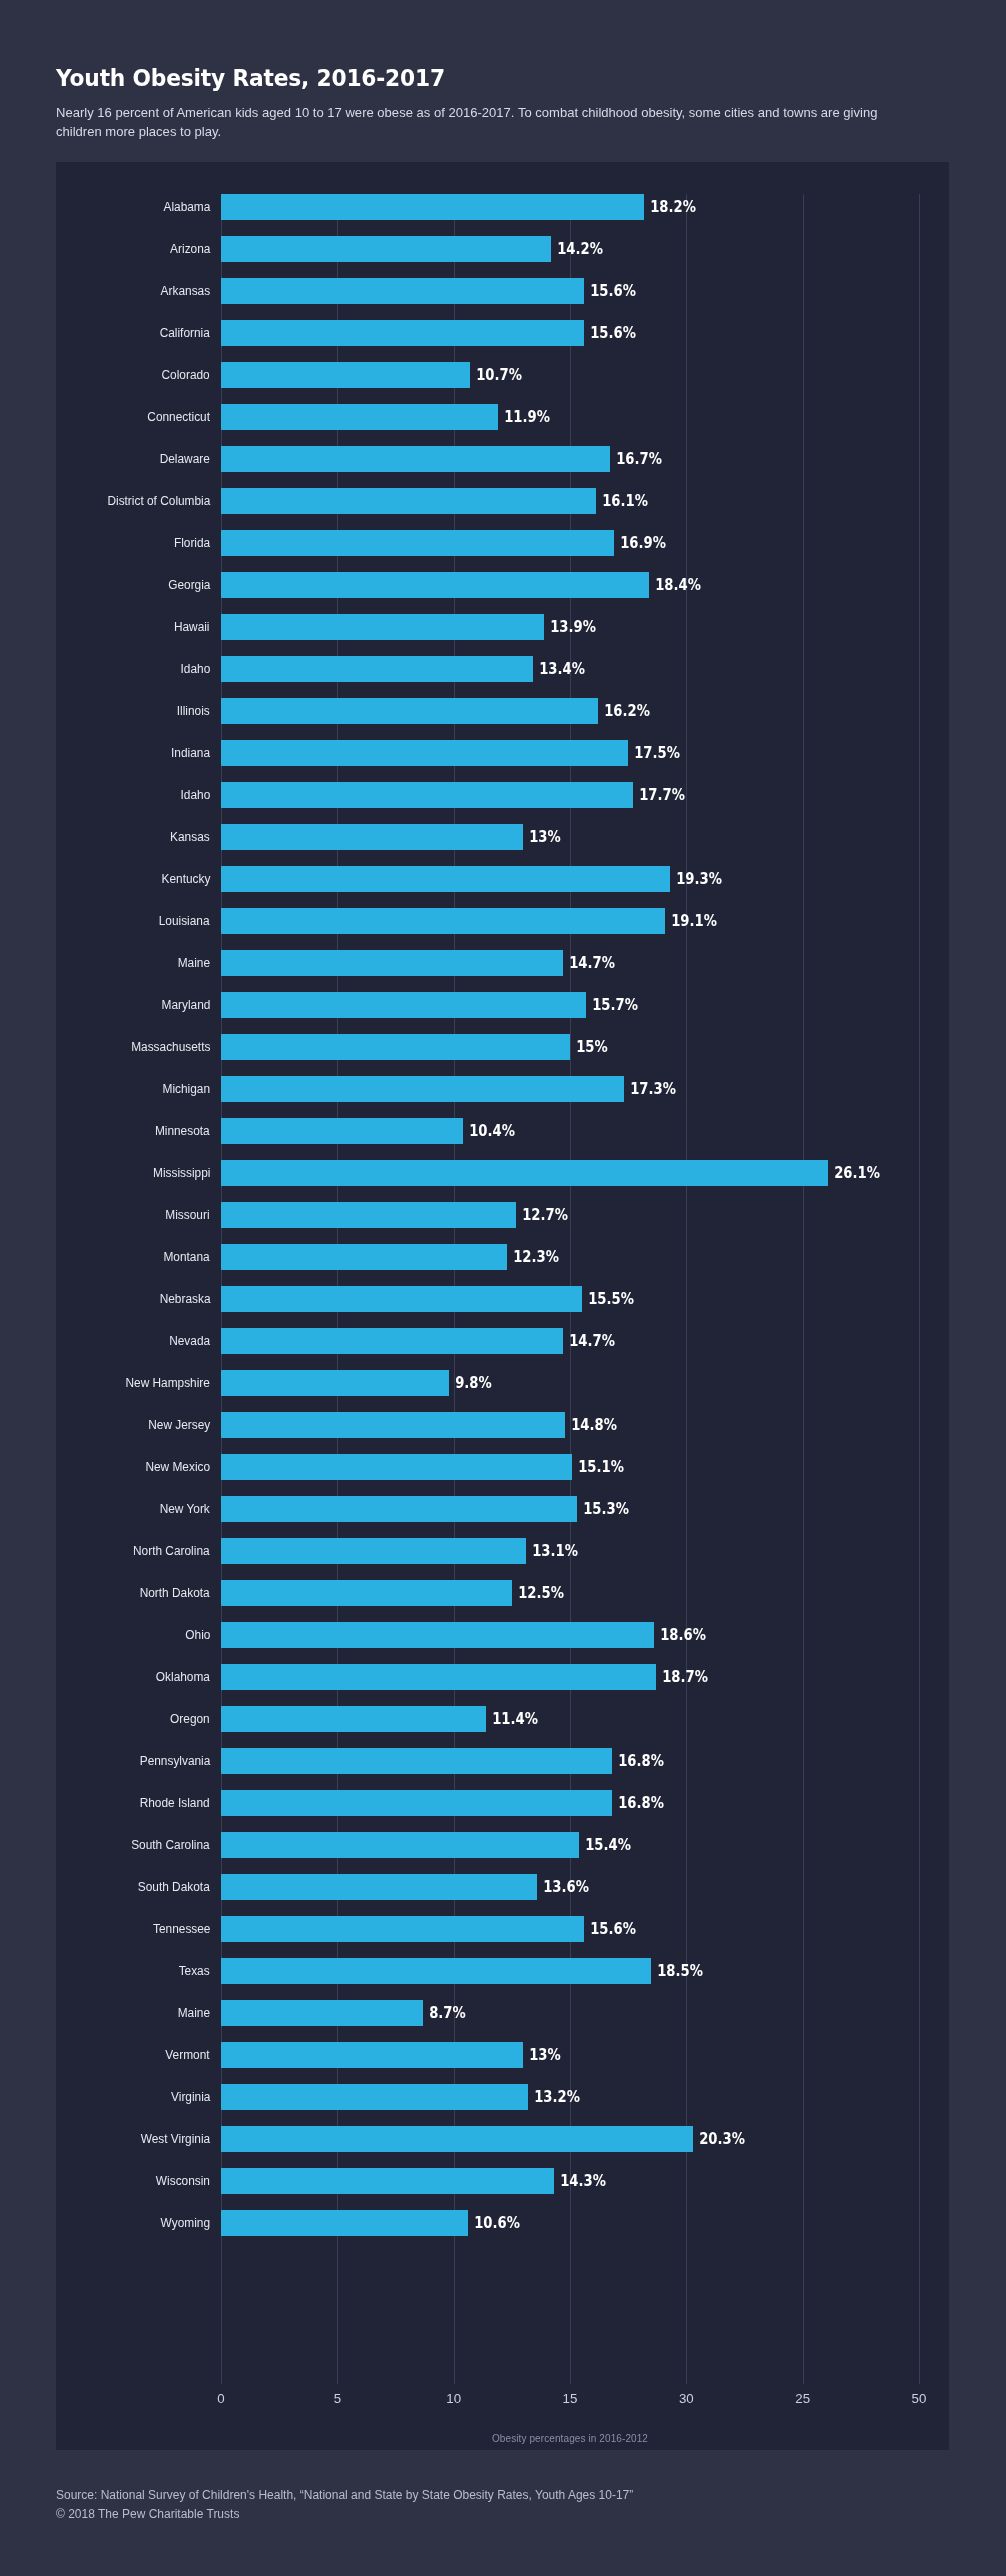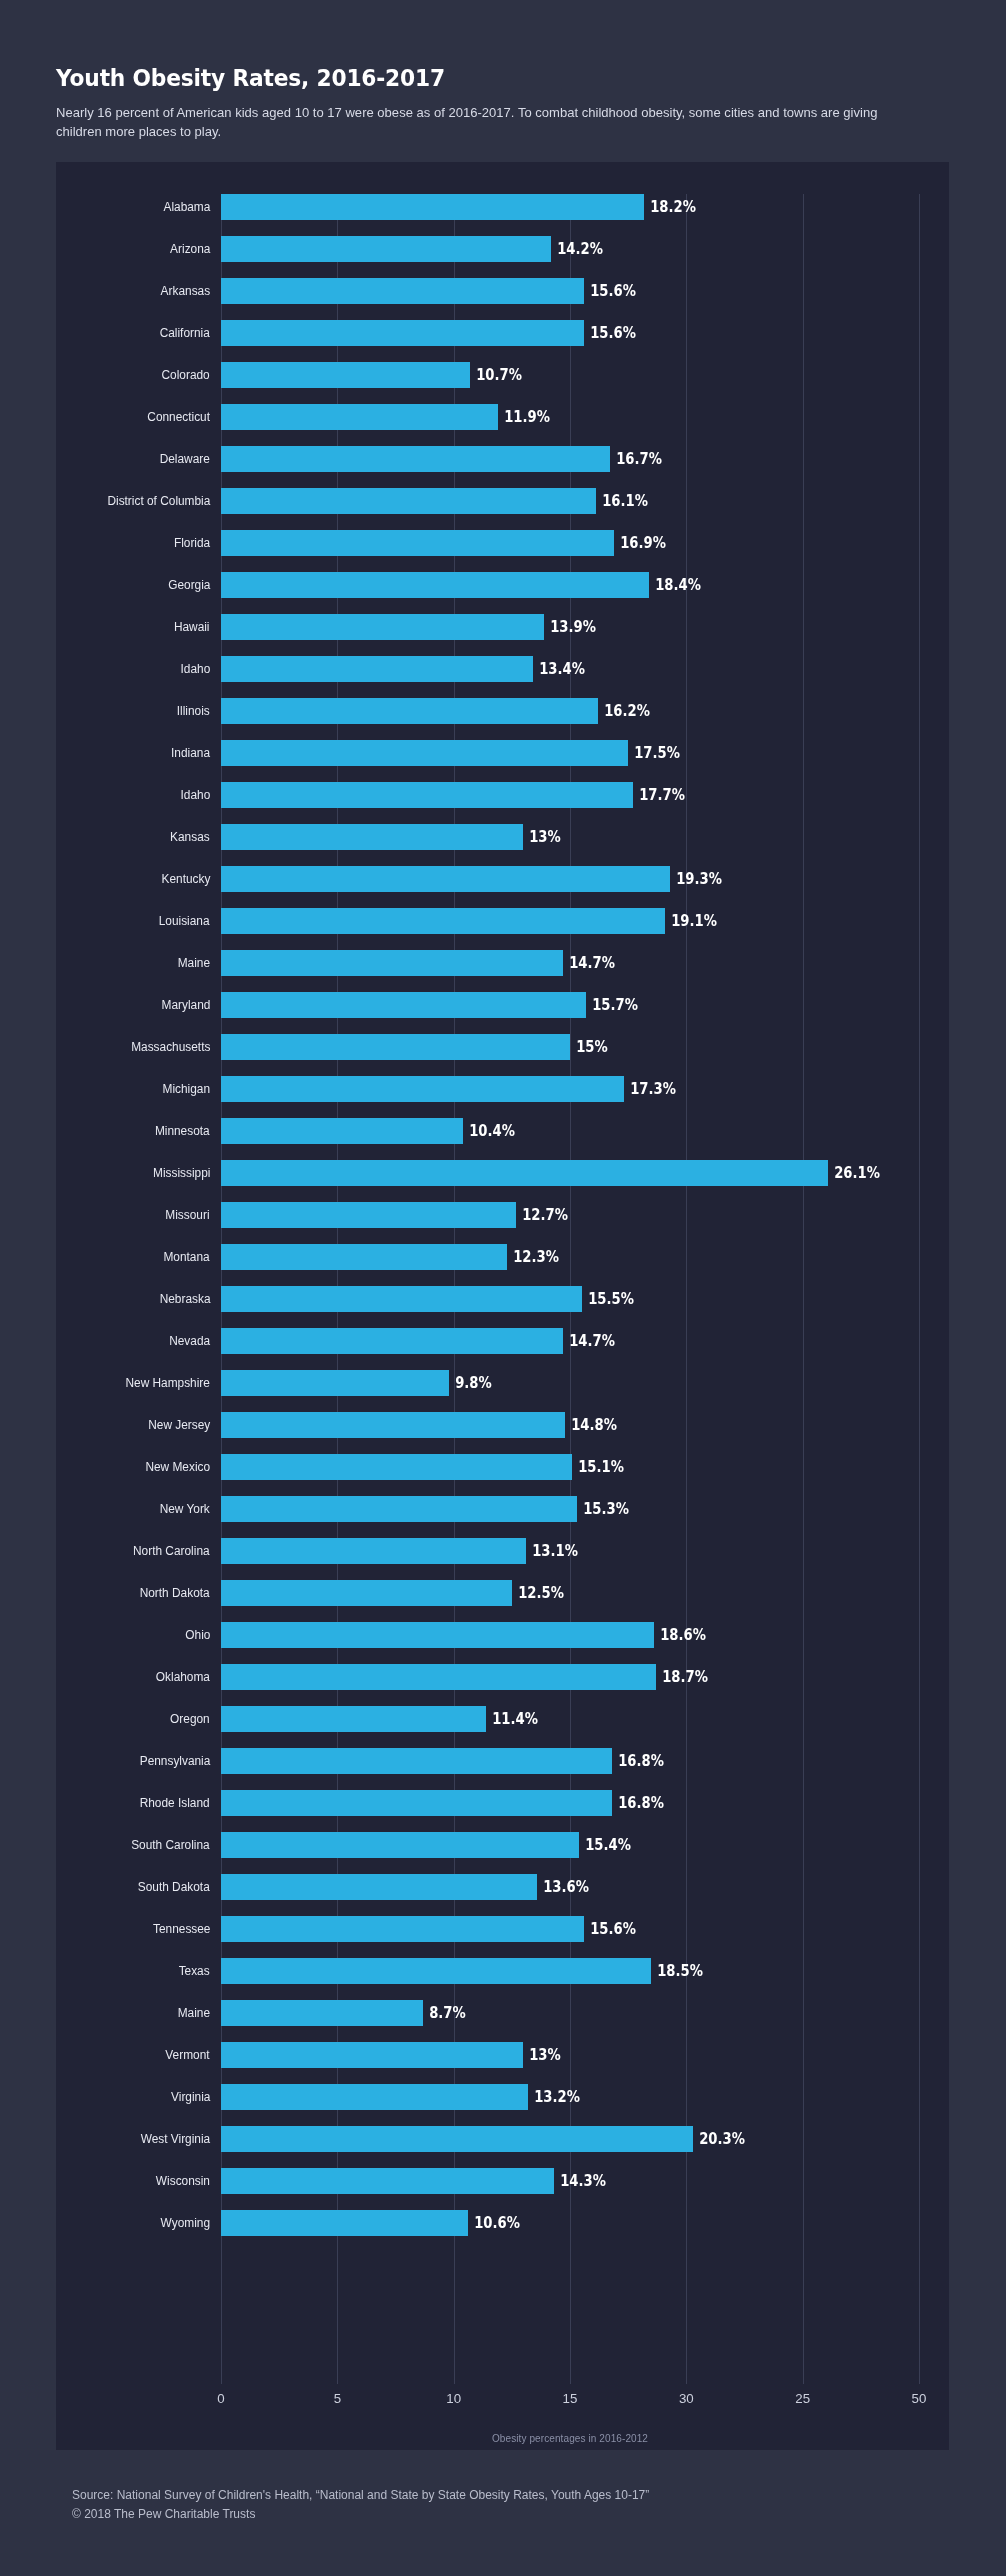--- a/index.html
+++ b/index.html
@@ -107,21 +107,21 @@
   .axis-caption{
     position:absolute;
     left:165px;top:2271px;width:698px;
     text-align:center;
     font-size:10px;
     color:#8a8fa6;
     letter-spacing:0.1px;
   }
 
   
-  .footer{position:absolute;left:72px;top:2486px;width:897px;}
+  .footer{position:absolute;left:56px;top:2486px;width:897px;}
   .footer div{
     font-size:12.5px;
     color:#b9bdcc;
     line-height:1.55;
     white-space:nowrap;
     transform:scaleX(0.96);
     transform-origin:left center;
   }
 </style>
 </head>

